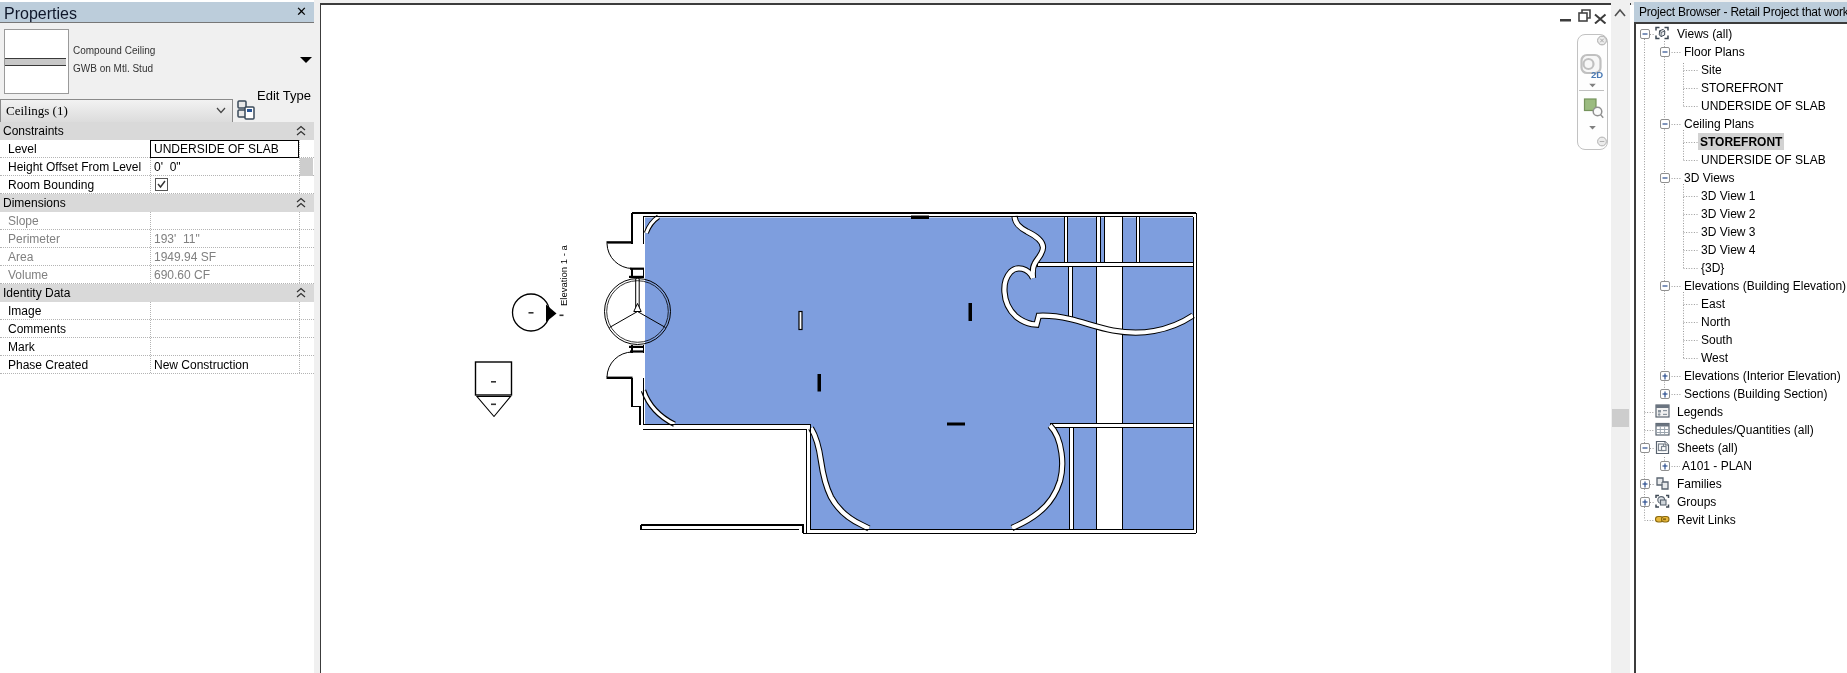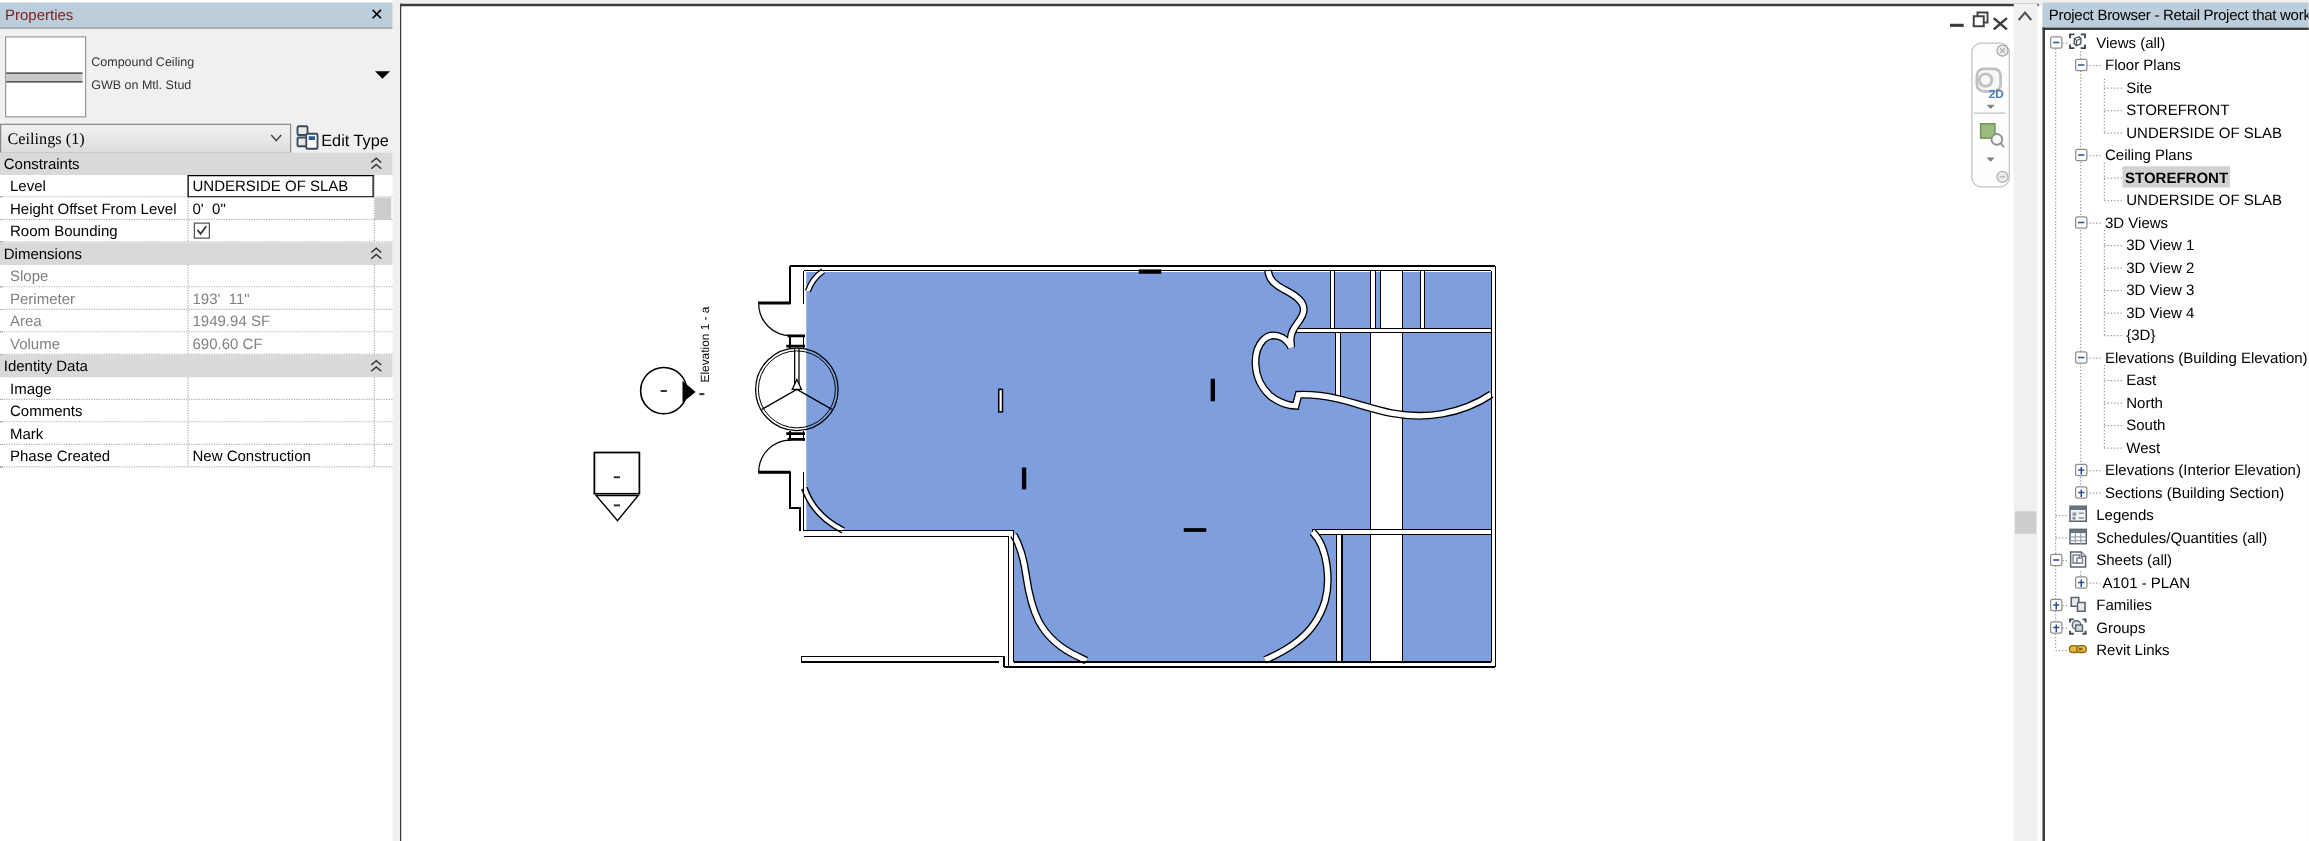--- a/index.html
+++ b/index.html
@@ -7,30 +7,30 @@
   font-family:"Liberation Sans",sans-serif;background:#f0f0f0;font-size:12px;color:#000;}
 .abs{position:absolute;}
 
 #canvas{left:320px;top:3px;width:1310px;height:670px;background:#fff;
   border-top:2px solid #3c3c3c;border-left:1px solid #3c3c3c;}
 #vscroll{left:1611px;top:3px;width:19px;height:670px;background:#f0f0f0;}
 #vthumb{left:1612px;top:409px;width:17px;height:18px;background:#cdcdcd;}
 
 #props{left:0;top:0;width:314px;height:673px;background:#fff;}
 #props .titlebar{left:0;top:2px;width:314px;height:20px;background:#bccddb;}
-#props .titlebar .t{position:absolute;left:4px;top:3px;font-size:12px;color:#7f1d1d;}
+#props .titlebar .t{position:absolute;left:4px;top:3px;font-size:16px;color:#0f172a;}
 #props .titlebar .x{position:absolute;right:7px;top:2px;font-size:13px;color:#000;}
 #tsel{left:0;top:23px;width:314px;height:74px;background:#f0f0f0;}
 #tselbox{left:4px;top:6px;width:63px;height:63px;background:#fff;border:1px solid #9a9a9a;}
 #tselband{left:0px;top:28px;width:61px;height:6px;background:#c8c8c8;border-top:1px solid #3a3a3a;border-bottom:1px solid #3a3a3a;}
 .tseltext{left:73px;top:19px;font-size:10px;color:#333;line-height:18px;}
 #tselarrow{left:300px;top:34px;width:0;height:0;border-left:6px solid transparent;border-right:6px solid transparent;border-top:6px solid #000;}
 #combo{left:0px;top:99px;width:231px;height:22px;background:linear-gradient(#f2f2f2,#dcdcdc);border:1px solid #8a8a8a;}
 #combo .ct{position:absolute;left:5px;top:3px;font-size:13px;color:#000;font-family:Liberation Serif, serif;}
-#etlabel{left:257px;top:105px;font-size:13px;}
+#etlabel{left:257px;top:88px;font-size:13px;}
 
 #grid{left:0;top:122px;width:314px;}
 .sech{position:relative;height:18px;box-sizing:border-box;background:#d9d9d9;}
 .sech .s{position:absolute;left:3px;top:2px;font-size:12px;color:#000;}
 .prow{position:relative;height:18px;box-sizing:border-box;background:#fff;border-bottom:1px dotted #b4b4b4;}
 .prow .k{position:absolute;left:8px;top:2px;}
 .prow .v{position:absolute;left:154px;top:2px;}
 .prow .cdiv{position:absolute;left:150px;top:0;bottom:0;border-left:1px dotted #b4b4b4;}
 .prow .rdiv{position:absolute;left:299px;top:0;bottom:0;border-left:1px dotted #b4b4b4;}
 .gray{color:#808080;}

